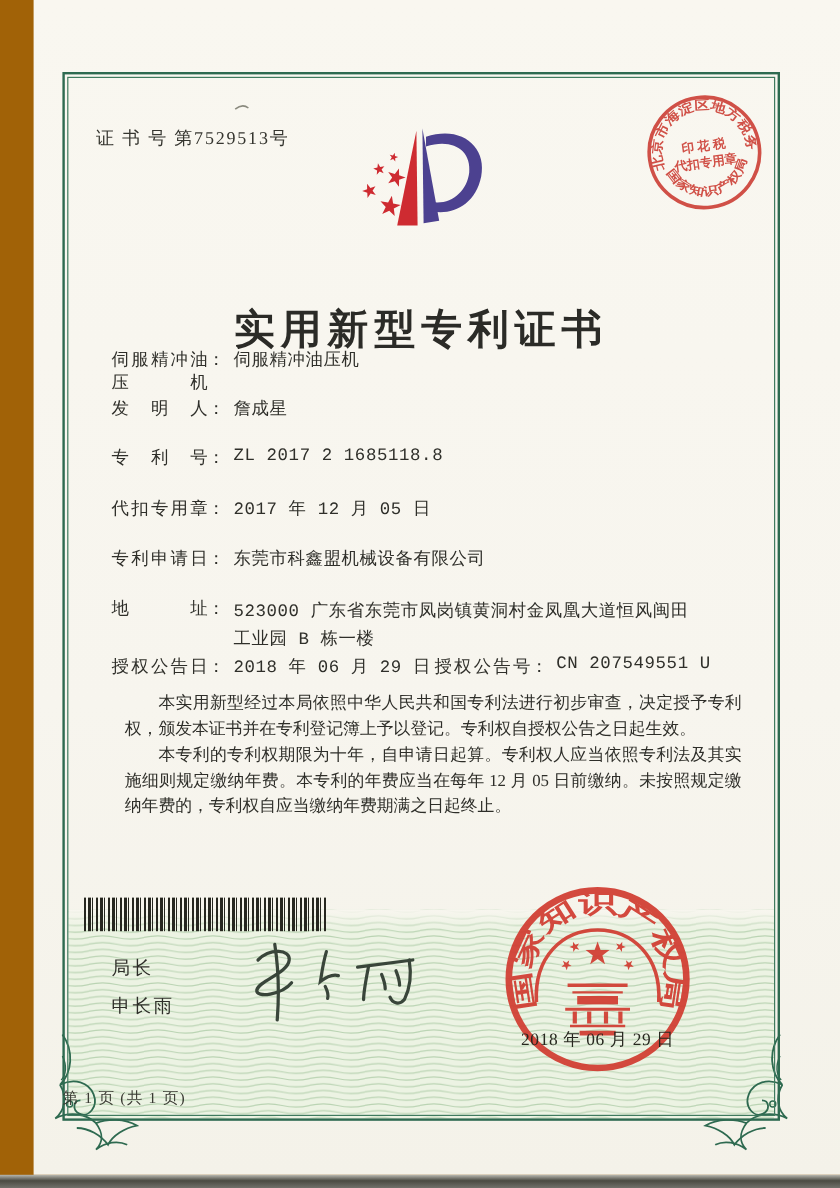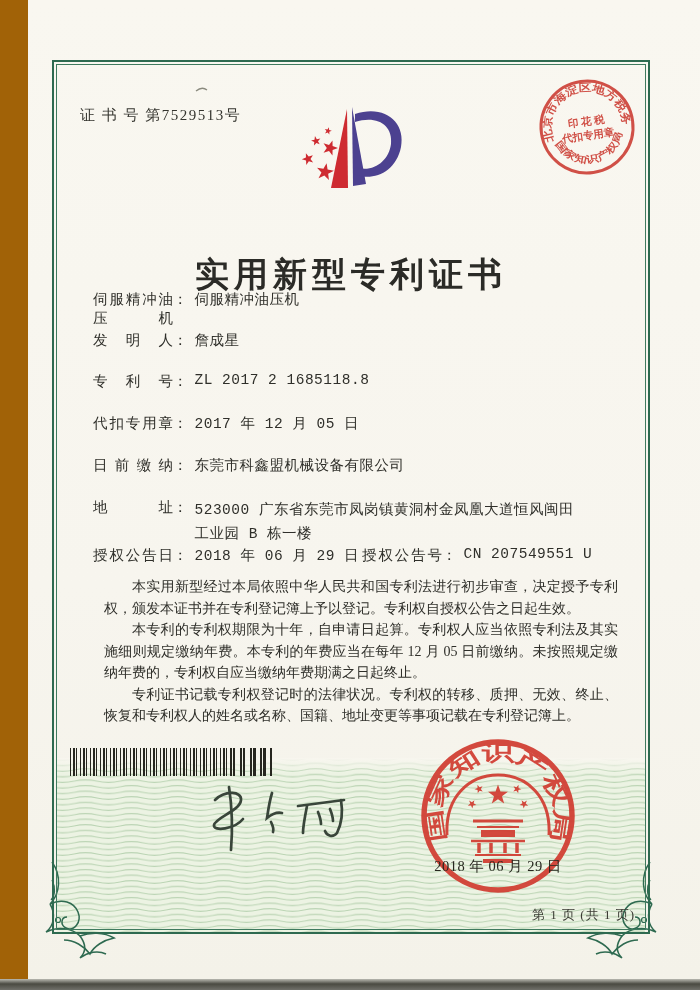--- a/index.html
+++ b/index.html
@@ -30,21 +30,21 @@
   .paras p { text-indent:2em;margin-left:16px; }
   .barcode { left:42px; top:748px; width:202px; height:28px;
       background:repeating-linear-gradient(90deg,
         #26261f 0px,#26261f 1.5px,rgba(0,0,0,0) 1.5px,rgba(0,0,0,0) 3px,
         #26261f 3px,#26261f 5.5px,rgba(0,0,0,0) 5.5px,rgba(0,0,0,0) 6.5px,
         #26261f 6.5px,#26261f 7.5px,rgba(0,0,0,0) 7.5px,rgba(0,0,0,0) 10px); }
   .director { left:65px; top:797px; font-size:15.5px; letter-spacing:2px; color:#2e2e29; }
   .director div { margin-bottom:10px; }
   .seal-date { left:385px; top:857px; width:170px; text-align:center; font-size:14.5px;
            color:#27271f; letter-spacing:0.5px; z-index:6; }
-  .footer { left:9px; top:906px; width:598px; text-align:right; font-size:13px;
+  .footer { left:24px; top:906px; width:598px; text-align:left; font-size:13px;
            color:#3a3a33; letter-spacing:1px; }
   svg text { font-family:"Liberation Serif","DejaVu Serif",serif; }
 </style>
 </head>
 <body>
 
 <div class="photo">
   <div class="paper">
 
     <svg class="abs" style="left:0;top:0;" width="672" height="979" viewBox="0 0 672 979">
@@ -118,41 +118,44 @@
     <div class="abs field" style="top:331px">
       <span class="flabel">发明人</span><span class="fcolon">：</span><span class="fvalue">詹成星</span>
     </div>
     <div class="abs field" style="top:372px">
       <span class="flabel">专利号</span><span class="fcolon">：</span><span class="fvalue">ZL 2017 2 1685118.8</span>
     </div>
     <div class="abs field" style="top:414px">
       <span class="flabel">代扣专用章</span><span class="fcolon">：</span><span class="fvalue">2017 年 12 月 05 日</span>
     </div>
     <div class="abs field" style="top:456px">
-      <span class="flabel">日前缴纳</span><span class="fcolon">：</span><span class="fvalue">东莞市科鑫盟机械设备有限公司</span>
+      <span class="flabel">专利申请日</span><span class="fcolon">：</span><span class="fvalue">东莞市科鑫盟机械设备有限公司</span>
     </div>
     <div class="abs field" style="top:498px">
       <span class="flabel">地址</span><span class="fcolon">：</span><span class="fvalue" style="line-height:24px">523000 广东省东莞市凤岗镇黄洞村金凤凰大道恒风闽田
 工业园 B 栋一楼</span>
     </div>
     <div class="abs field" style="top:546px">
       <span class="flabel">授权公告日</span><span class="fcolon">：</span><span class="fvalue">2018 年 06 月 29 日</span>
       <span class="field2">
         <span class="flabel">授权公告号</span><span class="fcolon">：</span><span class="fvalue">CN 207549551 U</span>
       </span>
     </div>
 
     <div class="abs paras">
       <p>本实用新型经过本局依照中华人民共和国专利法进行初步审查，决定授予专利权，颁发本证书并在专利登记簿上予以登记。专利权自授权公告之日起生效。</p>
       <p>本专利的专利权期限为十年，自申请日起算。专利权人应当依照专利法及其实施细则规定缴纳年费。本专利的年费应当在每年 12 月 05 日前缴纳。未按照规定缴纳年费的，专利权自应当缴纳年费期满之日起终止。</p>
-      <p>专利证书记载专利权登记时的法律状况。专利权的转移、质押、无效、终止、恢复和专利权人的姓名或名称、国籍、地址变更等事项记载在专利登记簿上。</p>
     </div>
 
     <div class="abs barcode"></div>
 
+    <div class="abs director">
+      <div>局长</div>
+      <div>申长雨</div>
+    </div>
 
     <svg class="abs" style="left:170px;top:775px;" width="160" height="85" viewBox="0 0 160 85">
       <g stroke="#39453a" stroke-width="2.7" fill="none" stroke-linecap="round">
         <path d="M17,25 C27,15 44,16 43,25 C42,36 18,42 16,50 C15,57 37,54 45,44"></path>
         <path d="M31,12 C33,25 35,50 33,75"></path>
         <path d="M74,18 C71,28 70,37 69,43 C74,39 80,37 84,38"></path>
         <path d="M73,47 C75,51 76,54 75,57"></path>
         <path d="M100,31 L146,25"></path>
         <path d="M109,31 C107,41 105,51 105,58"></path>
         <path d="M143,25 C145,37 144,48 139,58 C135,63 129,61 127,56"></path>

